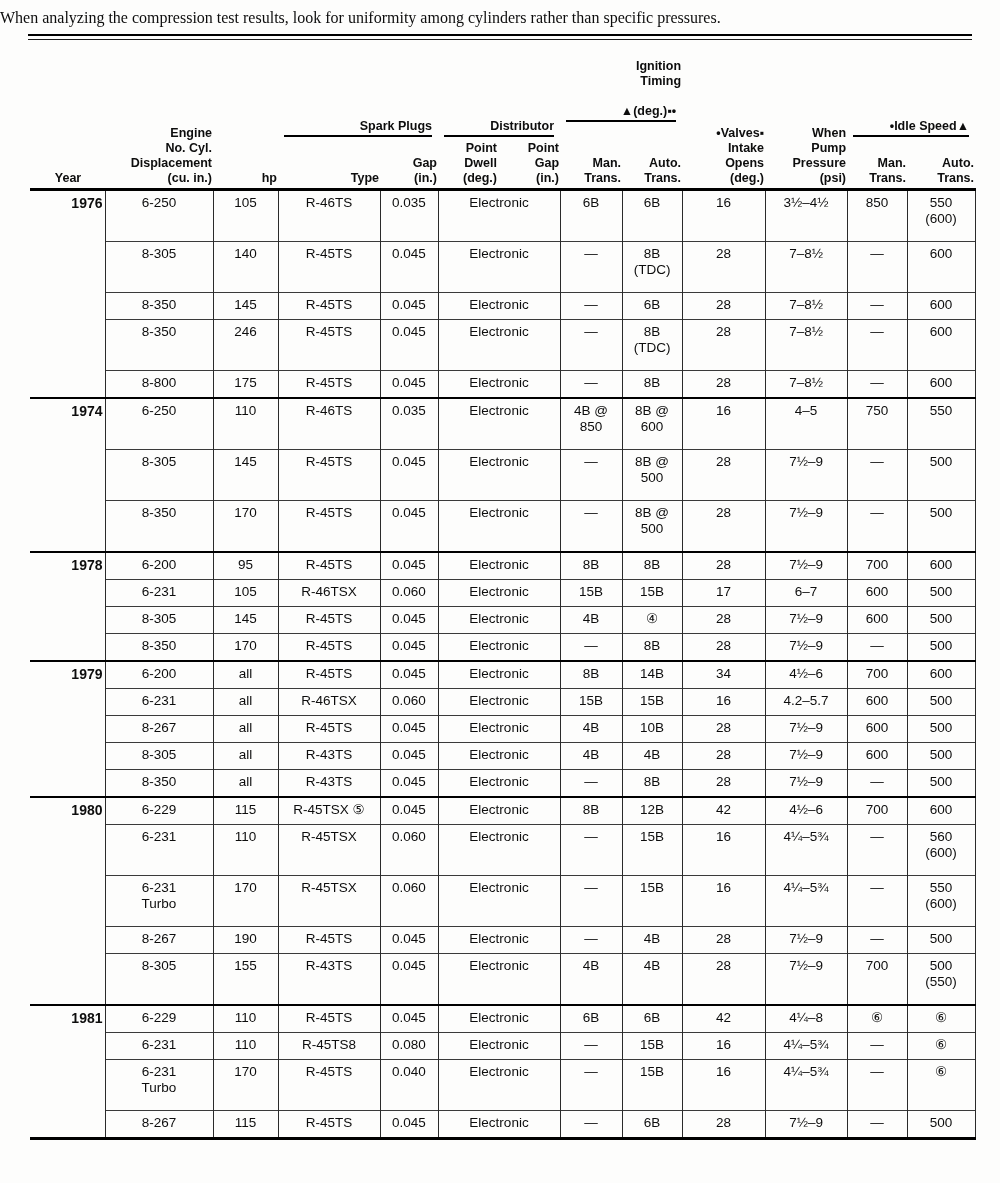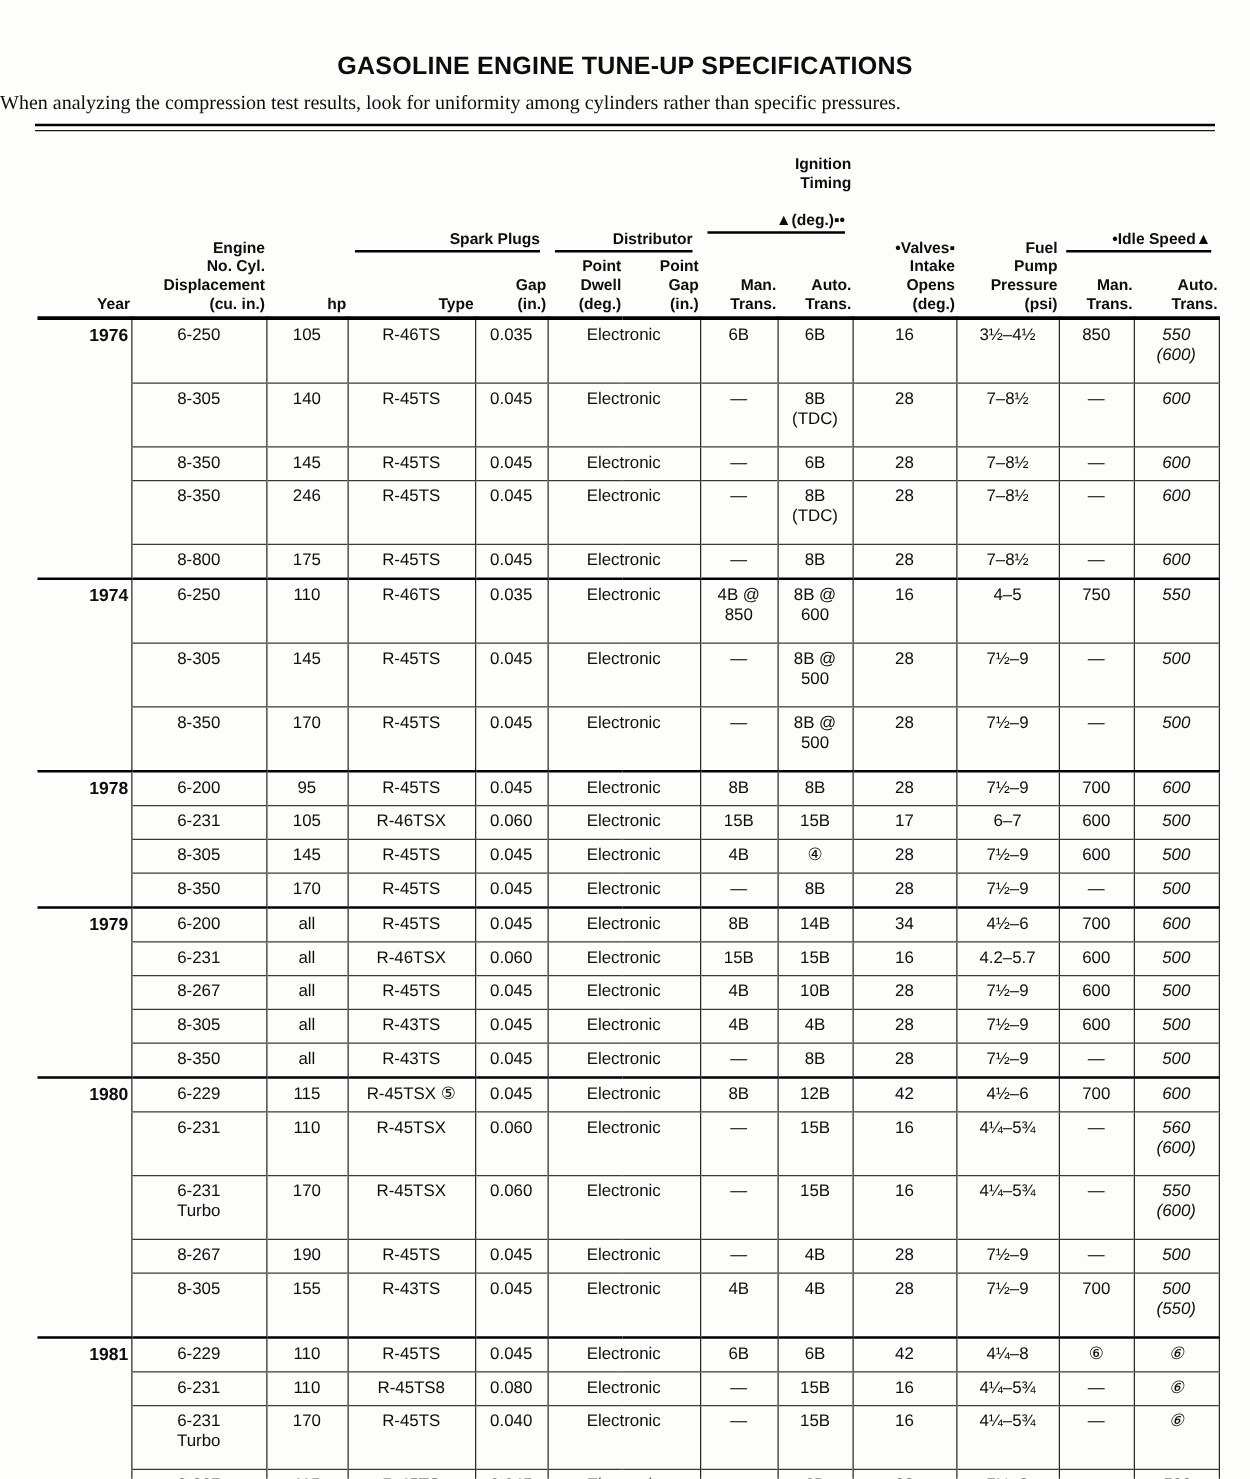--- a/index.html
+++ b/index.html
@@ -43,57 +43,56 @@
   thead { border-bottom: 3px solid #000; }
   thead th {
     font-size: 12.5px;
     line-height: 15px;
     font-weight: bold;
     vertical-align: bottom;
     text-align: right;
     white-space: pre-line;
     padding: 2px 1px 2px 1px;
   }
-  thead th.year-h { text-align: right; padding-left: 2px; }
+  thead th.year-h { text-align: center; padding-left: 2px; }
   .grp {
     display: block;
     border-bottom: 2px solid #000;
     padding-bottom: 1px;
     margin: 0 5px;
     white-space: pre-line;
   }
   .grp-top { display: block; white-space: pre-line; }
 
   tbody td {
     font-size: 13.5px;
     line-height: 16px;
     text-align: center;
     vertical-align: top;
     white-space: pre-line;
     padding: 4px 2px 6px 2px;
     border-left: 1px solid #2a2a2a;
   }
-  tbody td:last-child { border-right: 1.5px solid #2a2a2a; font-style: italic; }
+  tbody td:last-child { border-right: 1.5px solid #2a2a2a; }
   tbody td.year-cell {
     border-left: none;
     text-align: right;
     font-weight: bold;
     padding-left: 3px;
     font-size: 14px;
   }
   tbody tr + tr td { border-top: 1px solid #3a3a3a; }
   tbody tr.group-start td { border-top: 2.5px solid #000; }
   tbody tr.tall td { padding-bottom: 14px; }
 </style>
 </head>
 <body>
 
 <div class="page">
 
-  <div class="title">GASOLINE ENGINE TUNE-UP SPECIFICATIONS</div>
   <div class="subtitle">When analyzing the compression test results, look for uniformity among cylinders rather than specific pressures.</div>
   <div class="double-rule"></div>
 
   <table class="spec">
     <colgroup>
       <col style="width:75px">
         <col style="width:108px">
         <col style="width:65px">
       <col style="width:102px">
         <col style="width:58px">
@@ -118,21 +117,21 @@
         <th colspan="2"><span class="grp">Distributor</span></th>
         <th colspan="2">
           <span class="grp-top">Ignition
 Timing</span>
           <span class="grp">▲(deg.)▪•</span>
         </th>
         <th rowspan="2">•Valves▪
 Intake
 Opens
 (deg.)</th>
-        <th rowspan="2">Fuel
+        <th rowspan="2">When
 Pump
 Pressure
 (psi)</th>
         <th colspan="2"><span class="grp">•Idle Speed▲</span></th>
       </tr>
       <tr>
         <th>Type</th>
         <th>Gap
 (in.)</th>
         <th>Point

